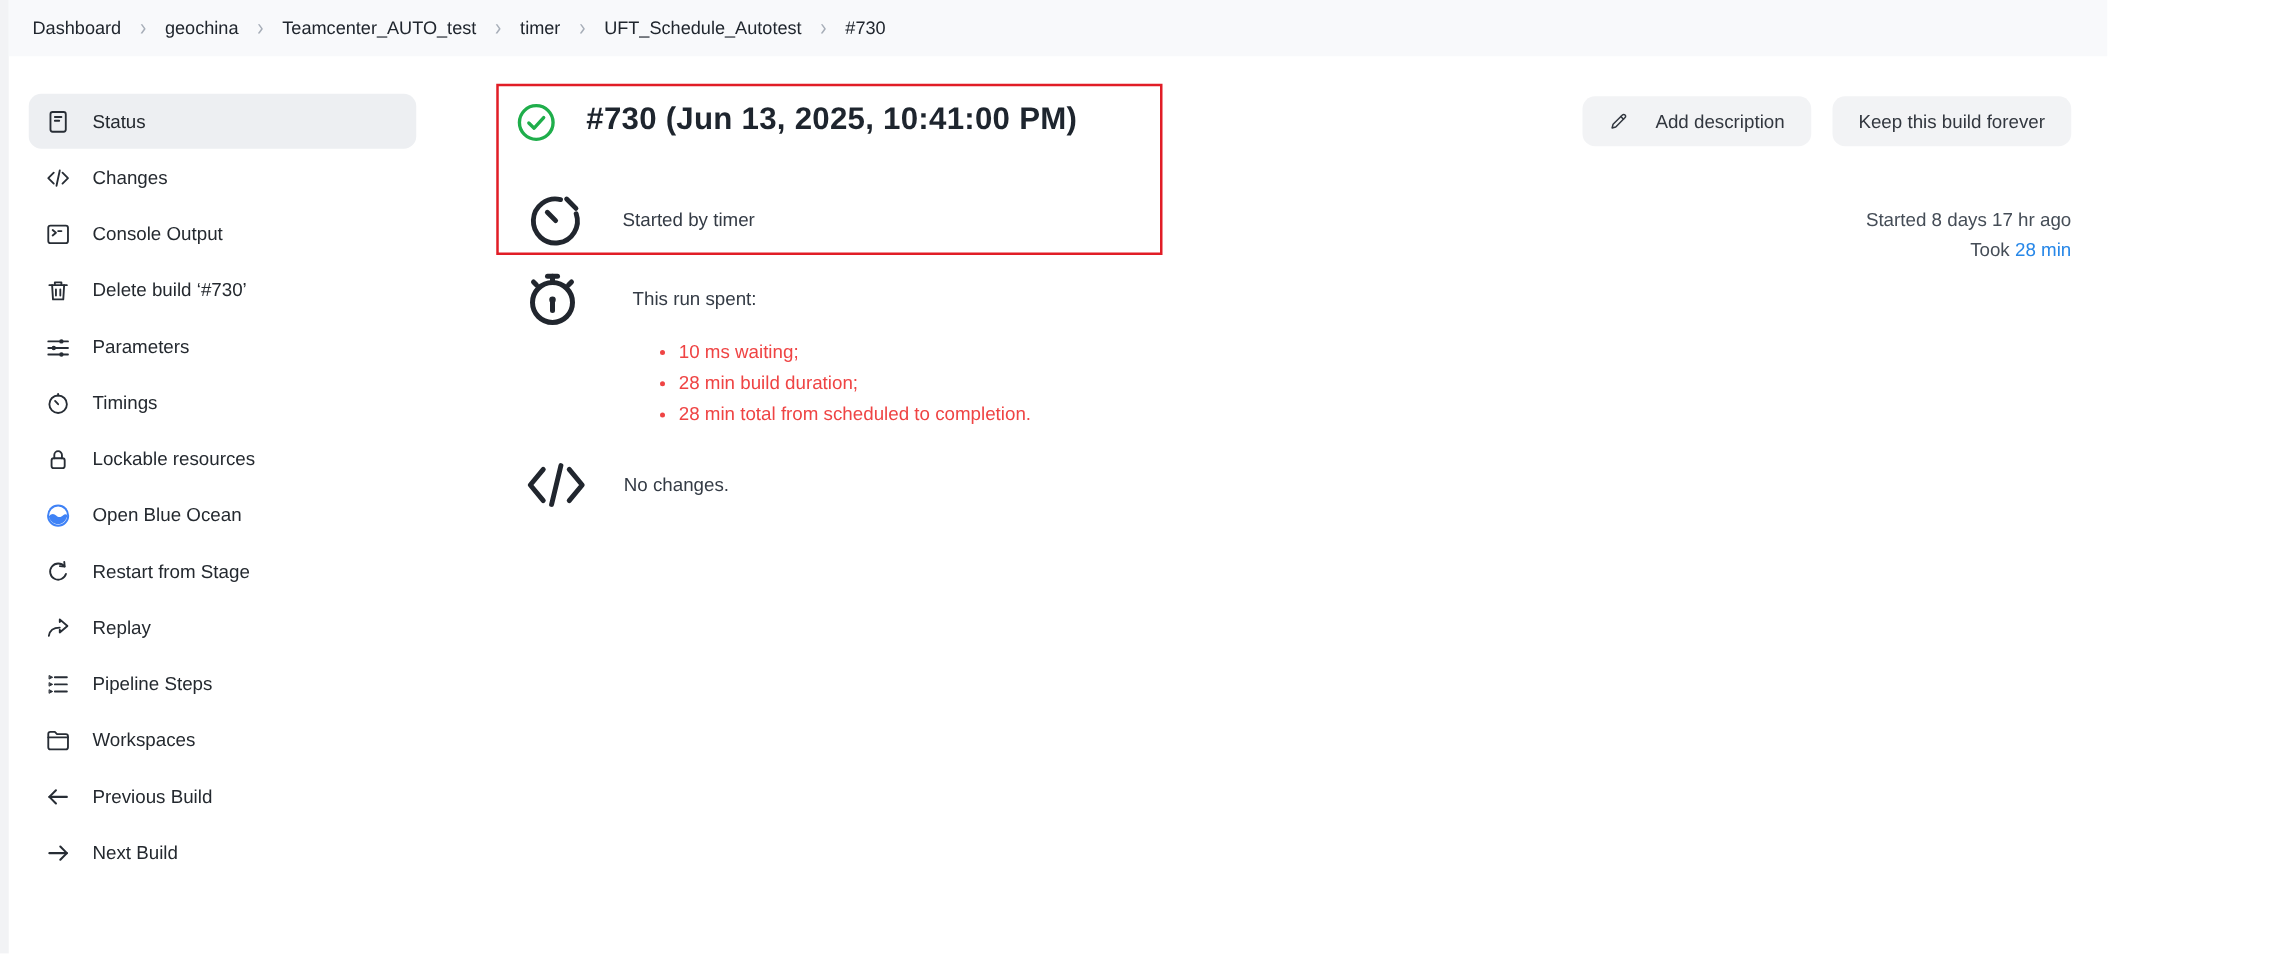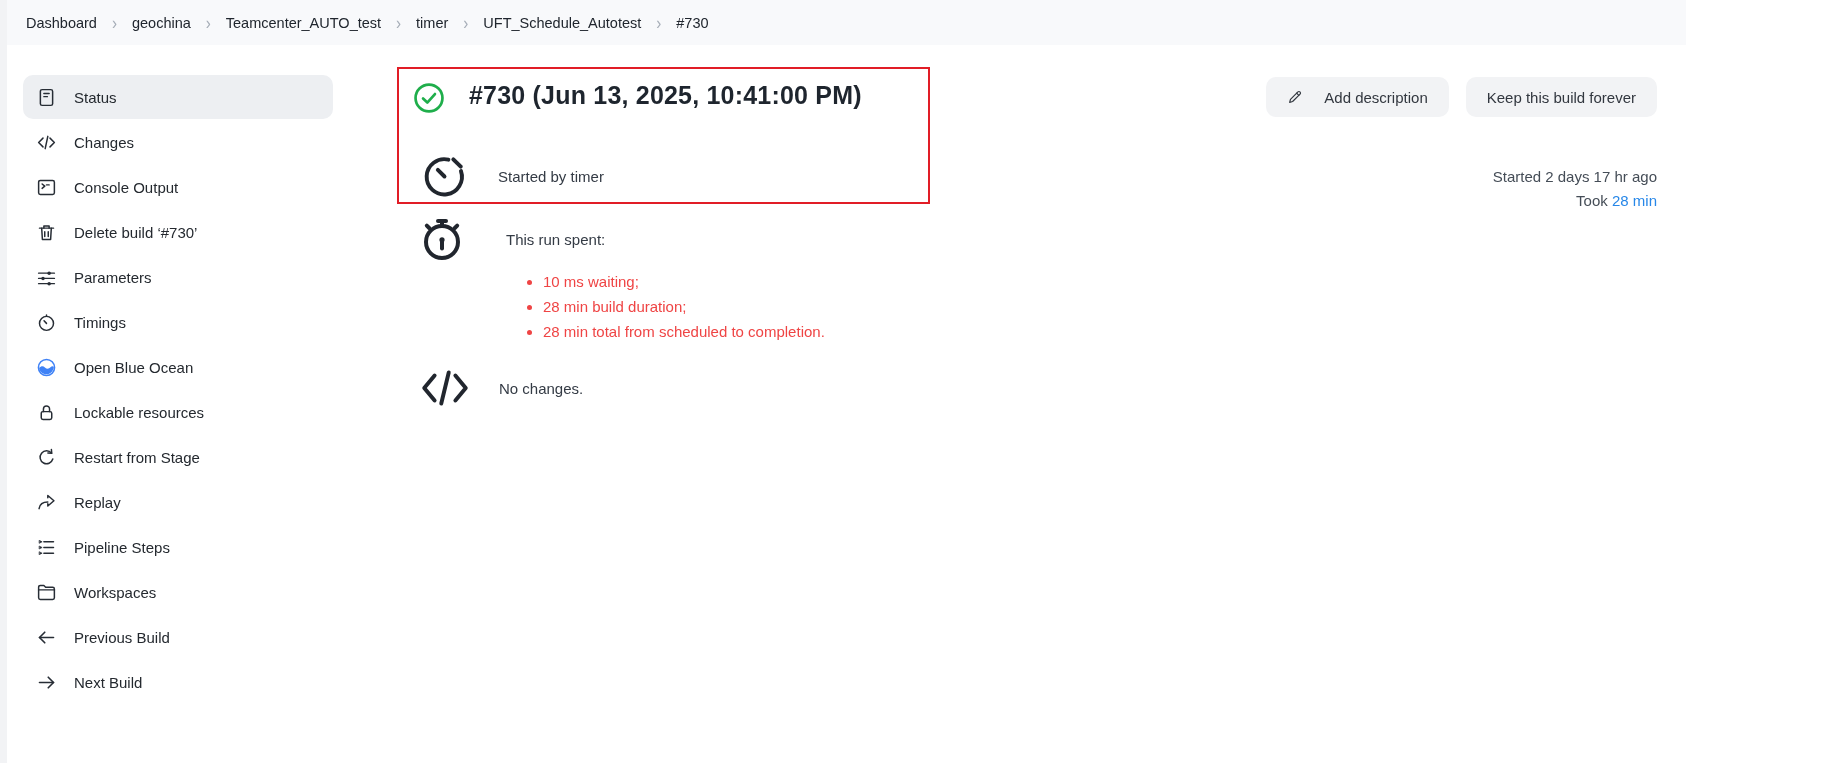--- a/index.html
+++ b/index.html
@@ -137,36 +137,36 @@
             <circle cx="12" cy="13" r="8"></circle>
             <path d="M12 13l-2.8-3"></path>
             <path d="M12 5V3.5"></path>
           </svg>
       </span>
       <span class="side-label">Timings</span>
     </div>
 
     <div class="side-item">
       <span class="icn">
+        <svg viewBox="0 0 24 24" fill="none" stroke="currentColor" stroke-width="1.7" stroke-linecap="round" stroke-linejoin="round">
+            <rect x="6" y="11" width="12" height="9" rx="2"></rect>
+            <path d="M8.5 11V8a3.5 3.5 0 0 1 7 0v3"></path>
+          </svg>
+      </span>
+      <span class="side-label">Lockable resources</span>
+    </div>
+
+    <div class="side-item">
+      <span class="icn">
         <svg viewBox="0 0 24 24">
             <circle cx="12" cy="12" r="9.2" fill="#ffffff" stroke="#3f82f6" stroke-width="1.8"></circle>
             <path d="M3.6 12.6c2.2-2.6 4.6-2.6 6.6-.7 2 1.9 4.4 1.9 6.4-.2 1.4-1.4 2.8-1.2 3.8-.3-.4 4.6-4 8.4-8.4 8.4-4.5 0-8-3.4-8.4-7.2z" fill="#3f82f6"></path>
           </svg>
       </span>
       <span class="side-label">Open Blue Ocean</span>
-    </div>
-
-    <div class="side-item">
-      <span class="icn">
-        <svg viewBox="0 0 24 24" fill="none" stroke="currentColor" stroke-width="1.7" stroke-linecap="round" stroke-linejoin="round">
-            <rect x="6" y="11" width="12" height="9" rx="2"></rect>
-            <path d="M8.5 11V8a3.5 3.5 0 0 1 7 0v3"></path>
-          </svg>
-      </span>
-      <span class="side-label">Lockable resources</span>
     </div>
 
     <div class="side-item">
       <span class="icn">
         <svg viewBox="0 0 24 24" fill="none" stroke="currentColor" stroke-width="1.7" stroke-linecap="round" stroke-linejoin="round">
             <path d="M19.2 13.8A7.4 7.4 0 1 1 17.8 7"></path>
             <polyline points="17.6,2.8 18,7.2 13.6,6.8"></polyline>
           </svg>
       </span>
       <span class="side-label">Restart from Stage</span>
@@ -282,19 +282,19 @@
           <path d="M14.5 6.3l3.2 3.2"></path>
         </svg>
       <span>Add description</span>
     </button>
     <button class="btn">
       <span>Keep this build forever</span>
     </button>
   </div>
 
   <div class="meta">
-    <div>Started 2 days 17 hr ago</div>
+    <div>Started 8 days 17 hr ago</div>
     <div>
       <span>Took</span>
       <a>28 min</a>
     </div>
   </div>
 </div>
 
 </body></html>

